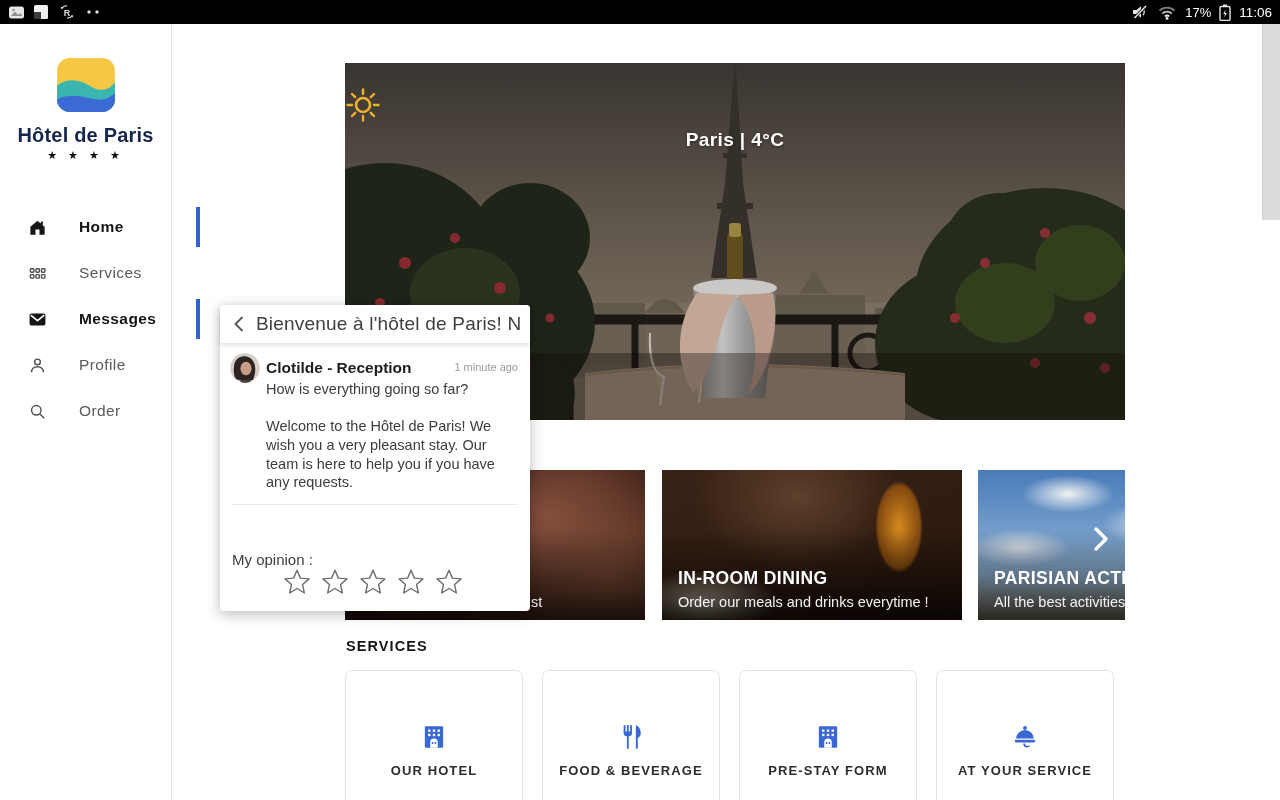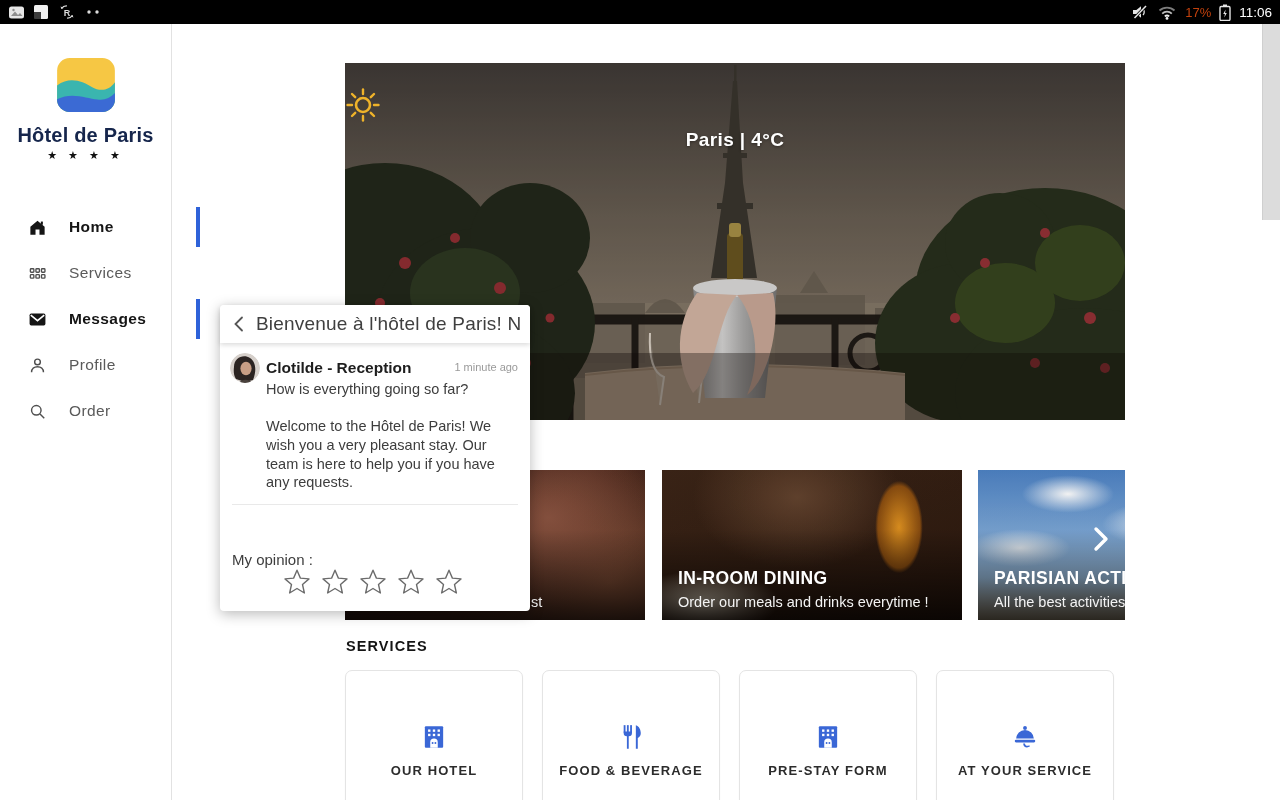--- a/index.html
+++ b/index.html
@@ -4,31 +4,31 @@
 <style>
   * { margin:0; padding:0; box-sizing:border-box; }
   html,body { width:1280px; height:800px; overflow:hidden; }
   body { font-family:"Liberation Sans", sans-serif; background:#fff; }
   #screen { position:relative; width:1280px; height:800px; background:#fff; overflow:hidden; }
 
   
   .statusbar { position:absolute; left:0; top:0; width:1280px; height:24px; background:#000;
     display:flex; align-items:center; justify-content:space-between; padding:0 8px; z-index:50; }
   .sb-left, .sb-right { display:flex; align-items:center; gap:8px; }
-  .sb-text { color:#c2410c; font-size:13px; }
+  .sb-text { color:#ffffff; font-size:13px; }
   .sb-time { color:#fff; font-size:13.5px; }
 
   
   .sidebar { position:absolute; left:0; top:24px; width:172px; height:776px; background:#fff;
     border-right:1px solid #e2e2e2; z-index:10; }
   .logo-block { margin-top:34px; text-align:center; }
   .logo-title { margin-top:8px; font-size:20px; font-weight:700; color:#16264c; letter-spacing:.2px; }
   .logo-stars { margin-top:2px; font-size:11px; letter-spacing:4px; color:#111; }
   .nav { position:absolute; top:180px; left:0; width:200px; }
-  .nav-item { position:relative; display:flex; align-items:center; gap:22px; height:46px; padding-left:28px; cursor:pointer; }
+  .nav-item { position:relative; display:flex; align-items:center; gap:32px; height:46px; padding-left:28px; cursor:pointer; }
   .nav-item .lbl { font-size:15.5px; color:#5a5a5a; letter-spacing:.4px; }
   .nav-item.active .lbl { color:#151515; font-weight:700; }
   .nav-item.active::after { content:""; position:absolute; right:0; top:3px; bottom:3px; width:4px; background:#2e62d9; }
   .nav-ic { width:19px; height:19px; flex:0 0 19px; }
 
   
   .main { position:absolute; left:201px; top:24px; width:1079px; height:692px; background:#fff; }
 
   
   .hero { position:absolute; left:144px; top:39px; width:780px; height:357px; overflow:hidden; }

